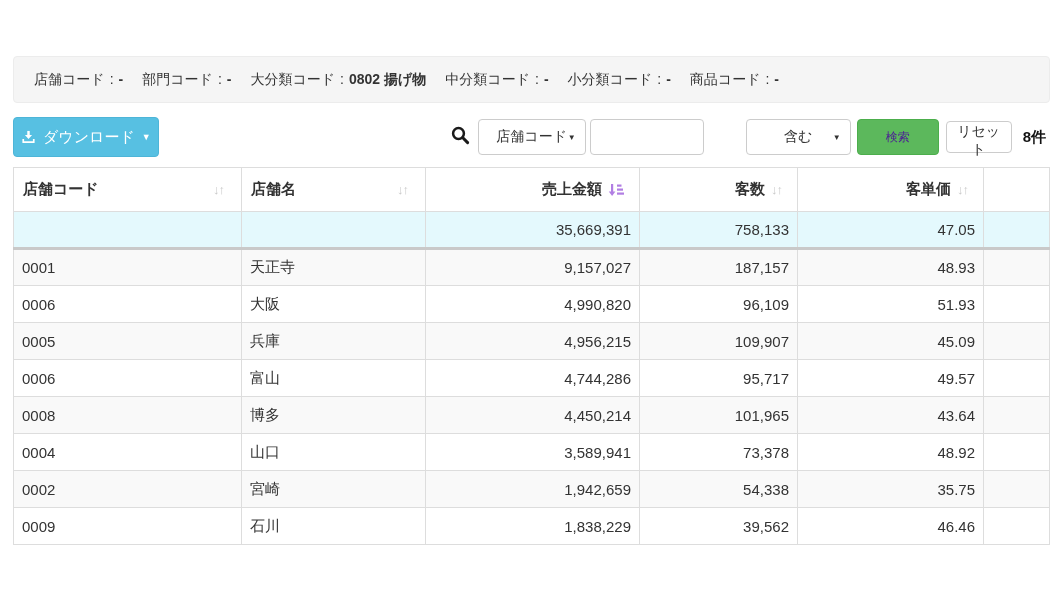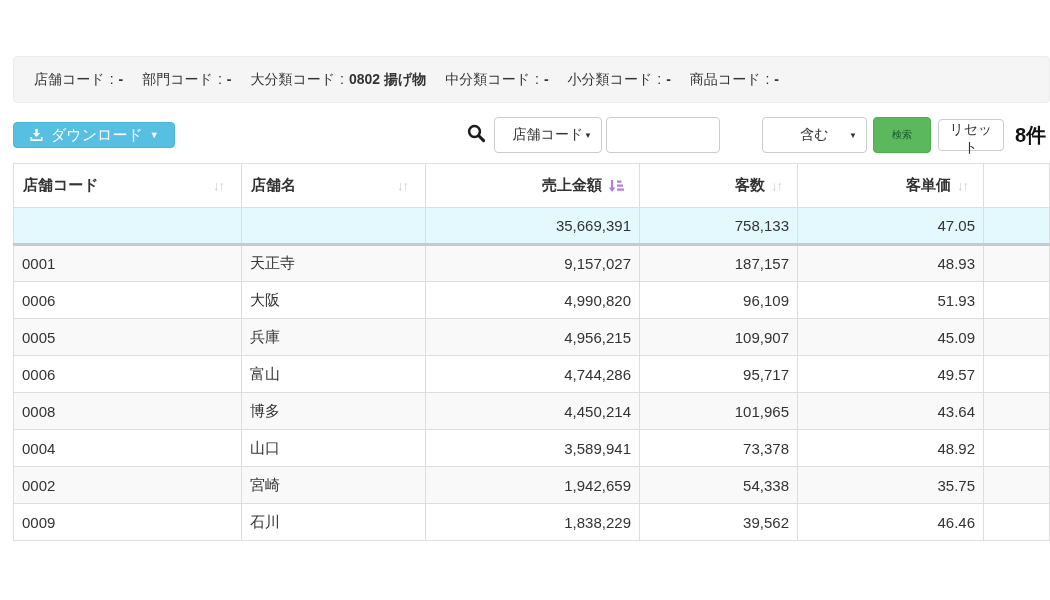--- a/index.html
+++ b/index.html
@@ -17,40 +17,40 @@
     border-radius:4px; display:flex; align-items:center;
     padding:0 20px; gap:19px; font-size:14px; color:#333;
   }
   .f-item { display:flex; gap:5px; white-space:nowrap; }
   .f-item .val { font-weight:700; }
 
   
   .toolbar { margin-top:14px; display:flex; align-items:center; padding-right:4px; }
   .btn { border-radius:4px; cursor:pointer; font-family:inherit; }
   .btn-download {
-    height:26px; padding:0 15px; background:#57c0e2; border:1px solid #4db5d8;
+    height:40px; padding:0 7px; background:#57c0e2; border:1px solid #4db5d8;
     color:#fff; font-size:15px; display:flex; align-items:center; gap:7px;
   }
   .search-group { margin-left:auto; display:flex; align-items:center; }
   .mag { margin-right:8px; display:block; }
   .sel {
     height:36px; border:1px solid #ccc; border-radius:4px; background:#fff;
     display:flex; align-items:center; justify-content:center;
     position:relative; font-size:14px; color:#333; cursor:pointer;
   }
   .sel .caret { position:absolute; right:9px; font-size:8px; color:#333; }
   .sel-field { width:108px; margin-right:4px; }
   .search-input {
     width:114px; height:36px; border:1px solid #ccc; border-radius:4px;
     margin-right:42px; font-size:14px; padding:0 8px; color:#333;
   }
   .sel-match { width:105px; margin-right:6px; }
-  .btn-search { width:58px; height:36px; background:#5cb85c; border:1px solid #4cae4c; color:#14532d; font-size:10px; margin-right:7px; }
+  .btn-search { width:82px; height:36px; background:#5cb85c; border:1px solid #4cae4c; color:#4c1d95; font-size:12px; margin-right:7px; }
   .btn-reset  { width:66px; height:32px; background:#fff; border:1px solid #ccc; color:#333; font-size:14px; margin-right:11px; }
-  .count { font-size:20px; font-weight:700; color:#111; white-space:nowrap; }
+  .count { font-size:15px; font-weight:700; color:#111; white-space:nowrap; }
   .dl-caret { font-size:9px; }
 
   
   table { margin-top:10px; width:100%; border-collapse:collapse; table-layout:fixed; }
   col.c1{width:228px;} col.c2{width:184px;} col.c3{width:214px;} col.c4{width:158px;} col.c5{width:186px;}
   th, td { border:1px solid #ddd; font-size:15px; overflow:hidden; white-space:nowrap; }
   th { height:44px; font-weight:700; color:#333; cursor:pointer; }
   td { height:37px; }
   .th-inner { display:flex; align-items:center; }
   .th-left  { justify-content:space-between; padding:0 16px 0 8px; }

